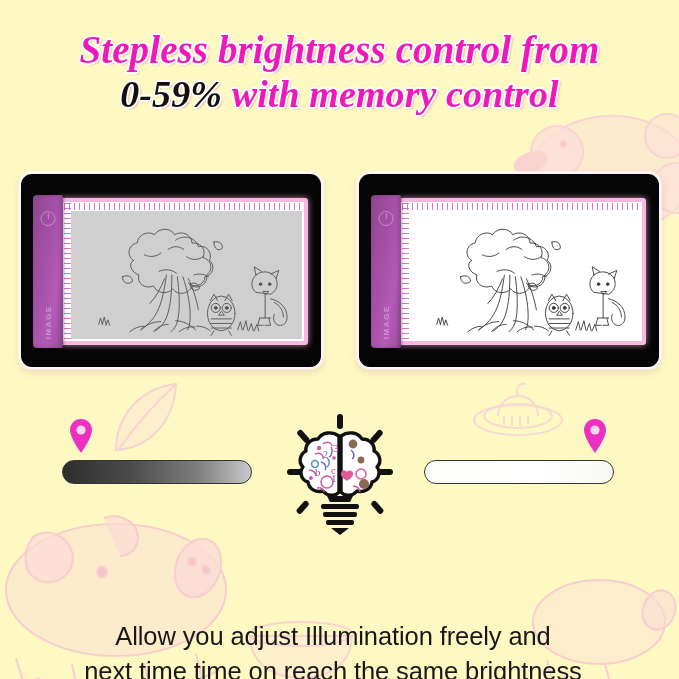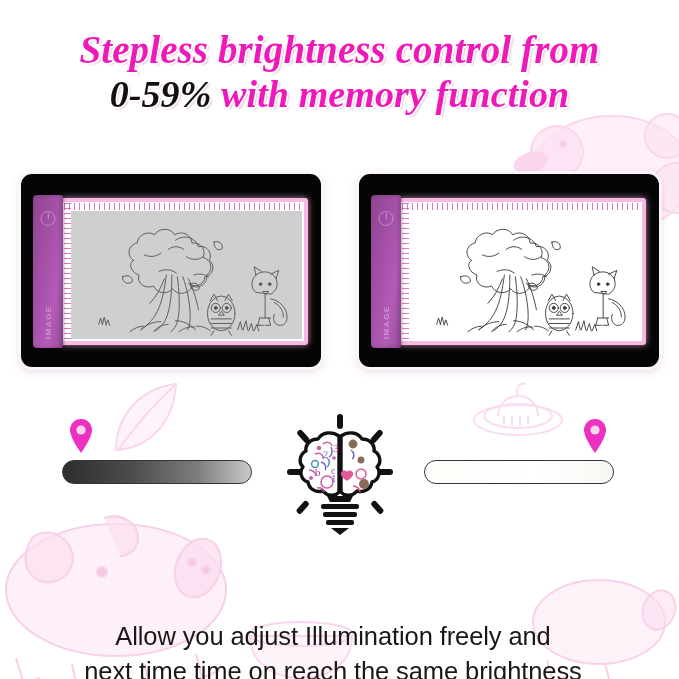--- a/index.html
+++ b/index.html
@@ -1,21 +1,21 @@
 <!DOCTYPE html>
 <html><head>
 <meta charset="utf-8">
 <style>
   html,body{margin:0;padding:0;}
   body{
     width:679px;height:679px;overflow:hidden;
     font-family:"Liberation Sans", sans-serif;
     background:#fbd7ee;
   }
-  .stage{position:relative;width:679px;height:679px;background:#ffffff;overflow:hidden;}
+  .stage{position:relative;width:679px;height:679px;background:#fef9c3;overflow:hidden;}
 
   
   .wm{position:absolute;opacity:.55;pointer-events:none;}
   .wm svg{display:block;}
   .wm-sheep{right:-18px;top:96px;width:230px;height:150px;}
   .wm-pig{left:-24px;top:498px;width:290px;height:200px;}
   .wm-cup{left:468px;top:376px;width:100px;height:62px;}
   .wm-leaf{left:96px;top:370px;width:120px;height:96px;}
   .wm-pig2{right:-10px;top:560px;width:170px;height:130px;}
   .wm-bowl{left:236px;top:600px;width:130px;height:86px;}
@@ -194,21 +194,21 @@
 
   <div class="wm wm-bowl">
     <svg viewBox="0 0 130 86" fill="none" stroke="#f5b5dd" stroke-width="2">
       <path d="M14 36h102c0 26-22 42-51 42S14 62 14 36z" fill="#fbcbe9" fill-opacity=".35"></path>
       <ellipse cx="65" cy="34" rx="52" ry="12"></ellipse>
     </svg>
   </div>
 
   <div class="headline">
     <span class="hl-line">Stepless brightness control from</span>
-    <span class="hl-line two"><span class="hl-black">0-59%</span> <span>with memory function</span></span>
+    <span class="hl-line two"><span class="hl-black">0-59%</span> <span>with memory control</span></span>
   </div>
 
   <div class="tablet left">
     <div class="pad">
       <div class="pad-inner">
         <div class="ruler-top"></div>
         <div class="ruler-left"></div>
         <div class="screen dim">
           <svg viewBox="0 0 240 140" fill="none" stroke="#555" stroke-width="1" stroke-linecap="round" stroke-linejoin="round">
 

